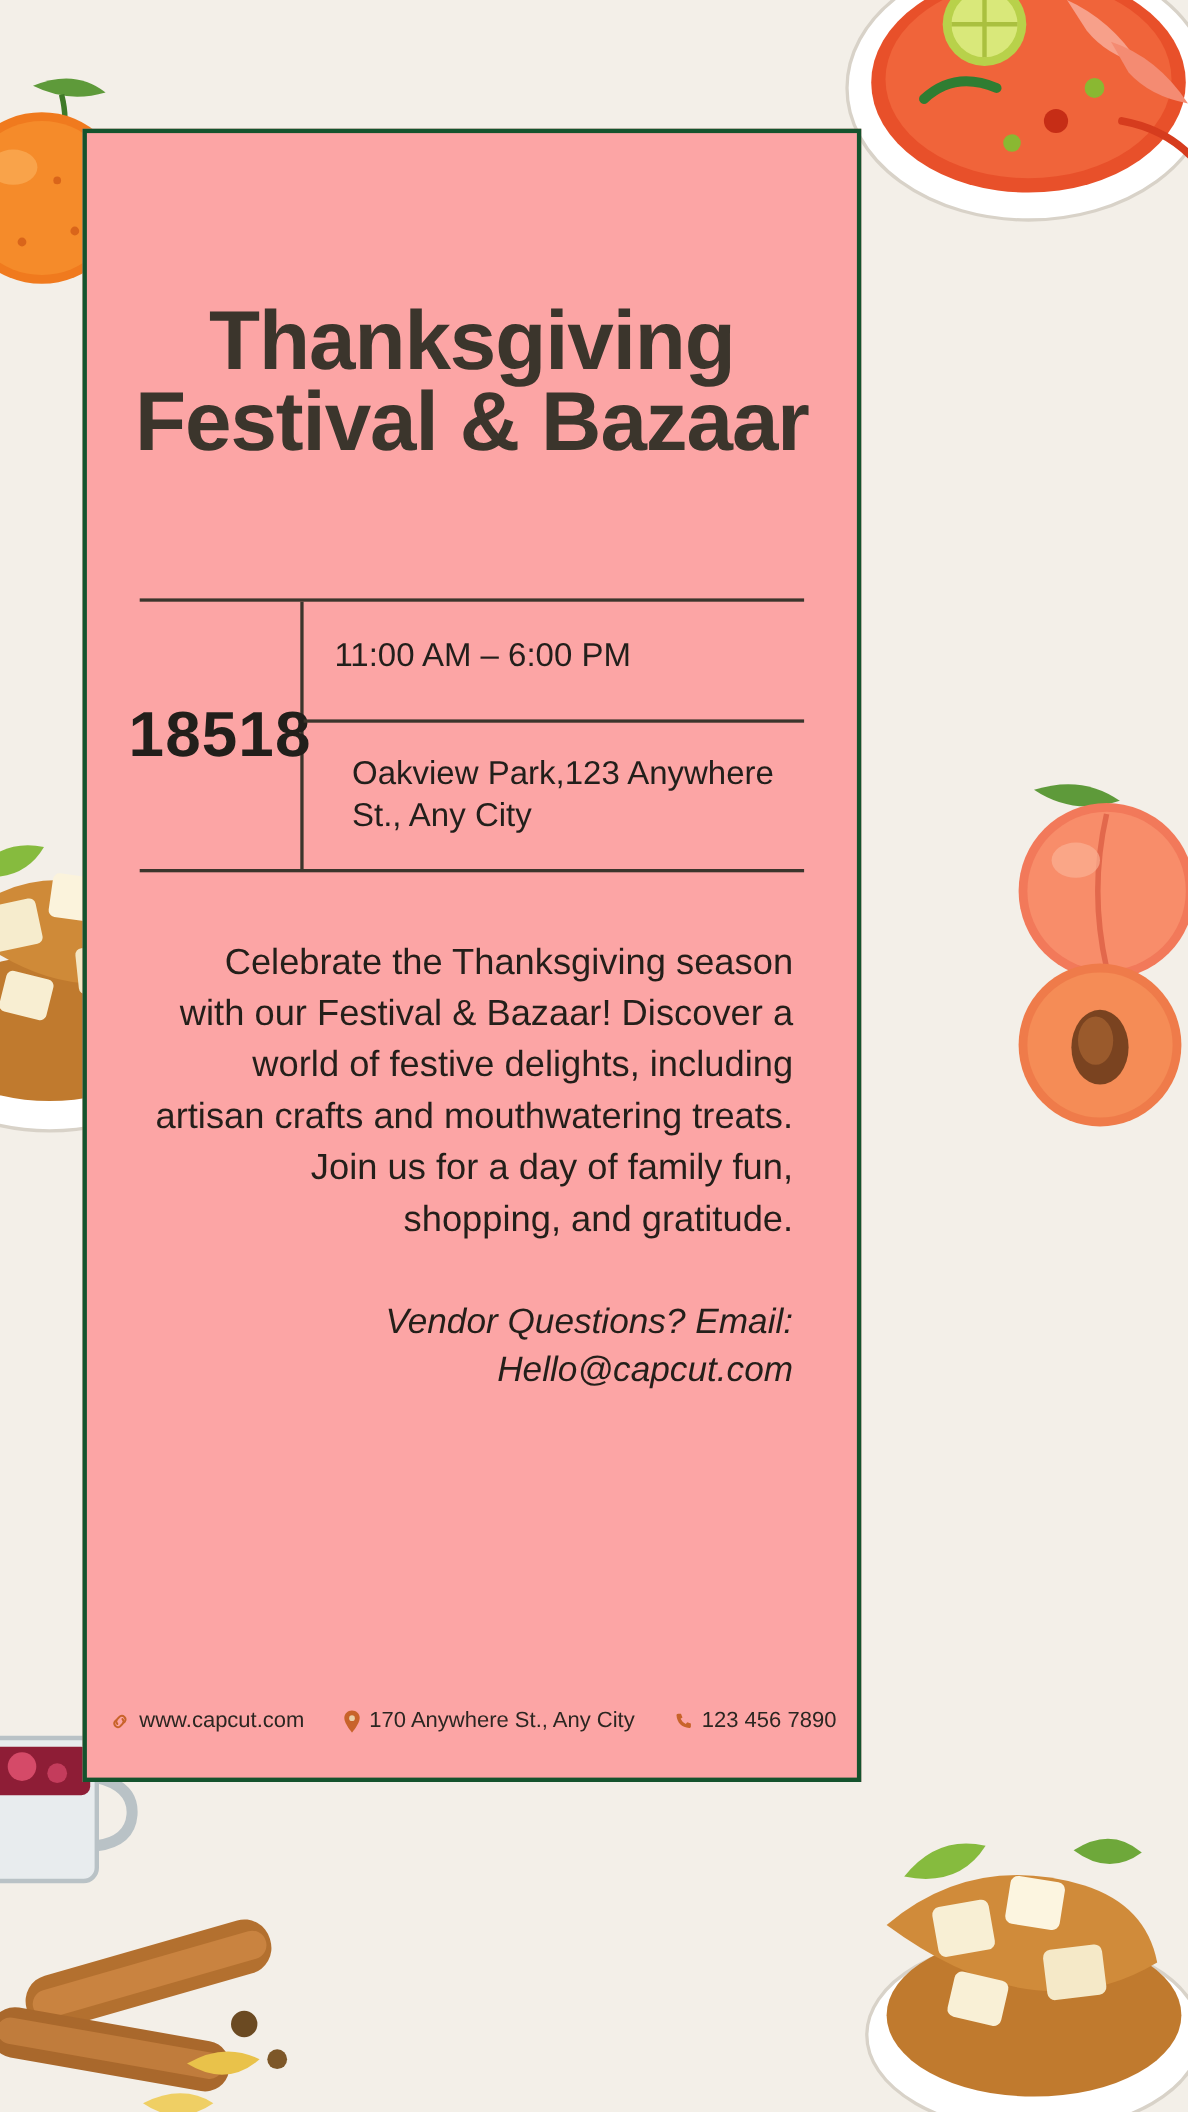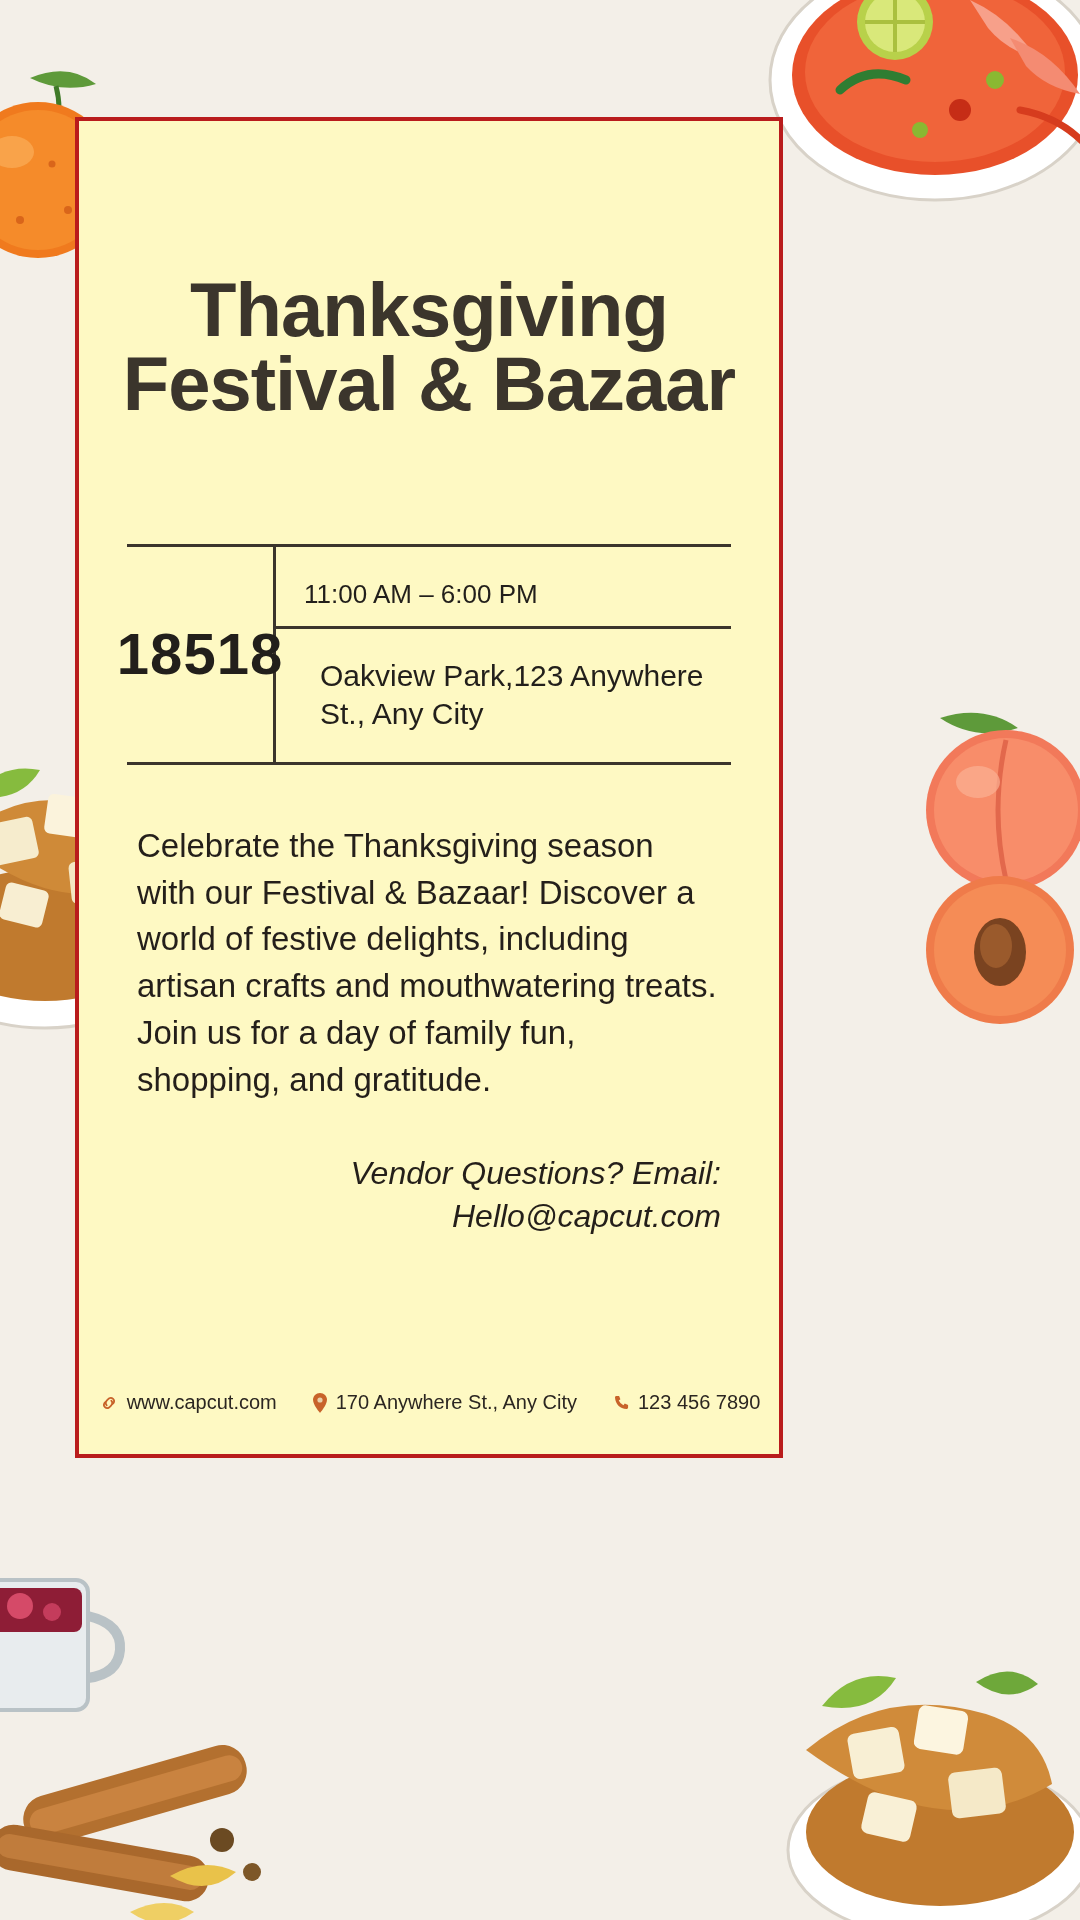--- a/index.html
+++ b/index.html
@@ -70,23 +70,23 @@
     width: 360px;
     height: 330px;
   }
 
   
   .card {
     position: absolute;
     left: 75px;
     top: 117px;
     width: 708px;
-    height: 1341px;
-    background: #fef9c3;
-    border: 4px solid #b91c1c;
+    height: 1503px;
+    background: #fca5a5;
+    border: 4px solid #14532d;
     box-sizing: border-box;
   }
 
   .title {
     margin: 0;
     padding: 152px 40px 0 40px;
     text-align: center;
     font-size: 76px;
     line-height: 0.98;
     font-weight: 700;
@@ -117,36 +117,36 @@
     font-weight: 700;
     color: #221f1b;
     letter-spacing: 1px;
   }
   .info-col {
     flex: 1 1 auto;
     display: flex;
     flex-direction: column;
   }
   .info-time {
-    padding: 32px 0 16px 28px;
+    padding: 32px 0 41px 28px;
     border-bottom: 3px solid #3b352c;
-    font-size: 26px;
+    font-size: 30px;
     color: #221f1b;
   }
   .info-place {
     padding: 28px 24px 28px 44px;
     font-size: 30px;
     line-height: 1.28;
     color: #221f1b;
   }
 
   
   .description {
     margin: 58px 58px 0 58px;
-    text-align: left;
+    text-align: right;
     font-size: 33px;
     line-height: 1.42;
     color: #241f1a;
   }
 
   .vendor {
     margin: 48px 58px 0 58px;
     text-align: right;
     font-style: italic;
     font-size: 32px;

